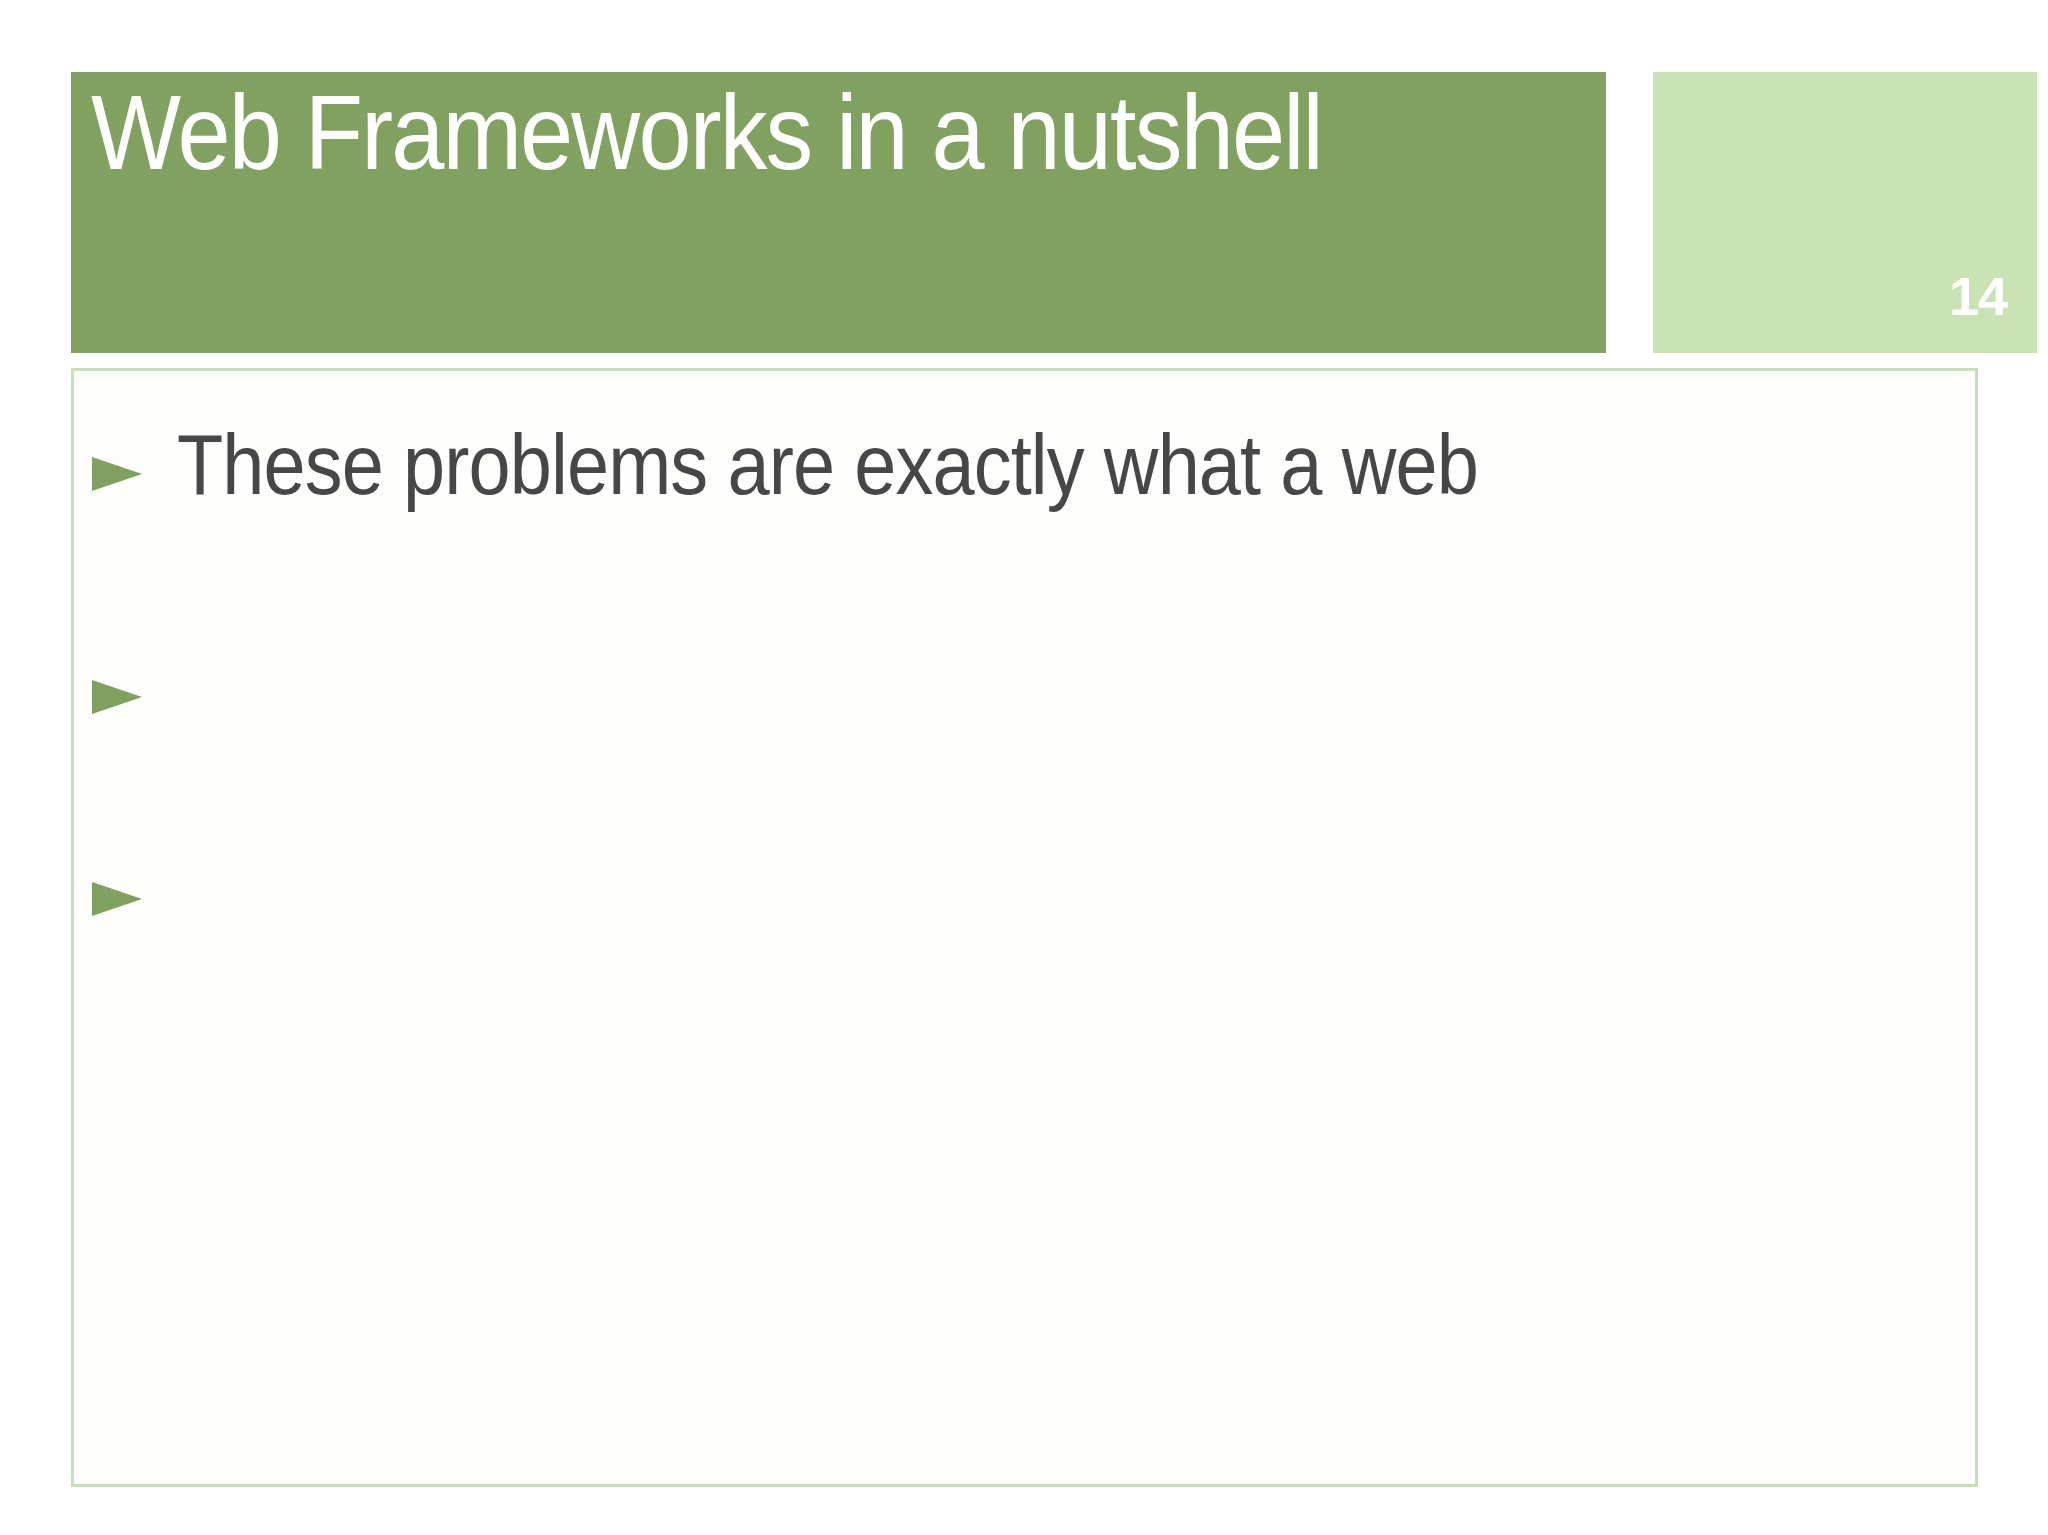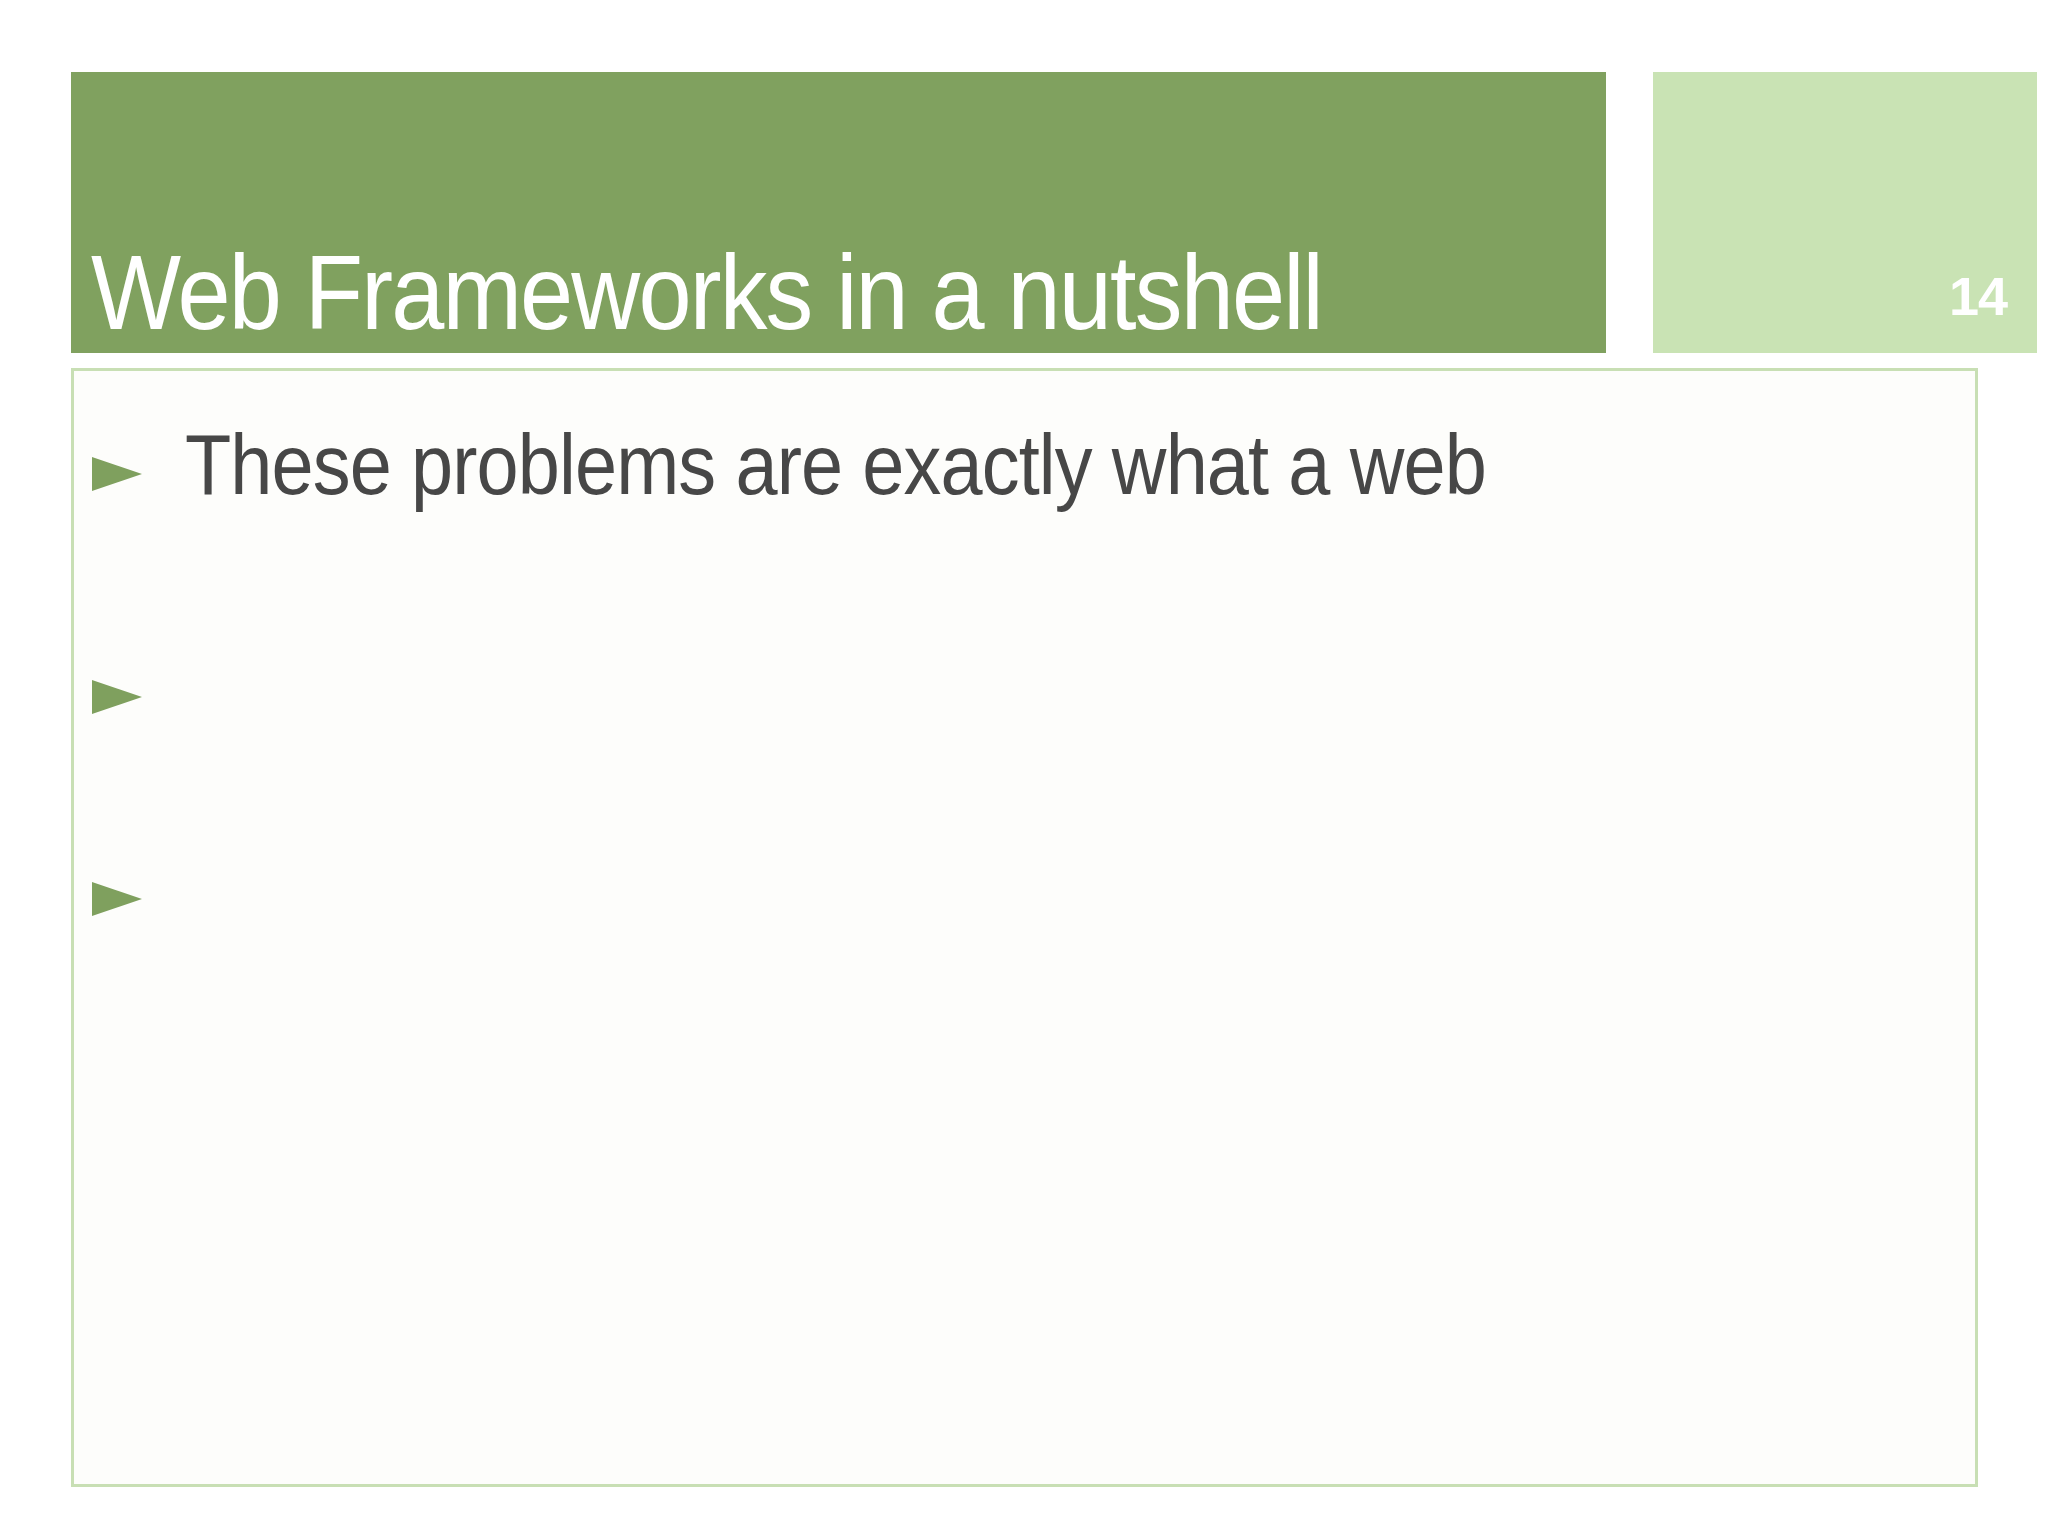--- a/index.html
+++ b/index.html
@@ -23,21 +23,21 @@
     white-space: nowrap;
   }
   .title-bar {
     position: absolute;
     left: 71px;
     top: 72px;
     width: 1535px;
     height: 281px;
     background: var(--header-green, #80A15F);
     display: flex;
-    align-items: flex-end;
+    align-items: flex-start;
   }
   .title-text {
     color: var(--title-text, #ffffff);
     font-size: 106px;
     font-weight: normal;
     padding-left: 20px;
     letter-spacing: -2px;
   }
   .title-text .cx { transform: scaleX(0.90); }
   .page-box {
@@ -65,21 +65,20 @@
     height: 1119px;
     box-sizing: border-box;
     background: #FDFDFB;
     border: 3px solid var(--content-border-green, #C8DFB4);
     padding: 46px 30px 0 18px;
   }
   .bullet {
     display: flex;
     align-items: flex-start;
     margin-bottom: 128px;
-    gap: 8px;
   }
   .tri {
     flex: none;
     width: 0;
     height: 0;
     border-left: 50px solid var(--bullet-green, #7FA05E);
     border-top: 17px solid transparent;
     border-bottom: 17px solid transparent;
     margin-top: 40px;
     margin-right: 35px;

